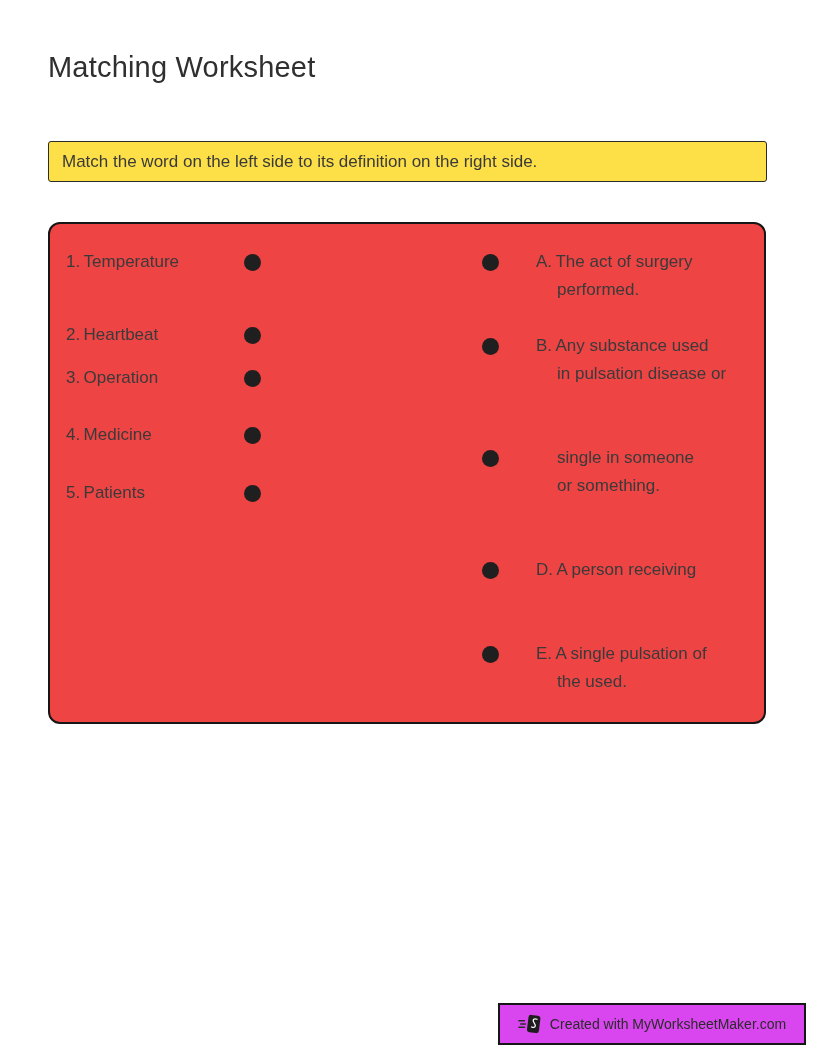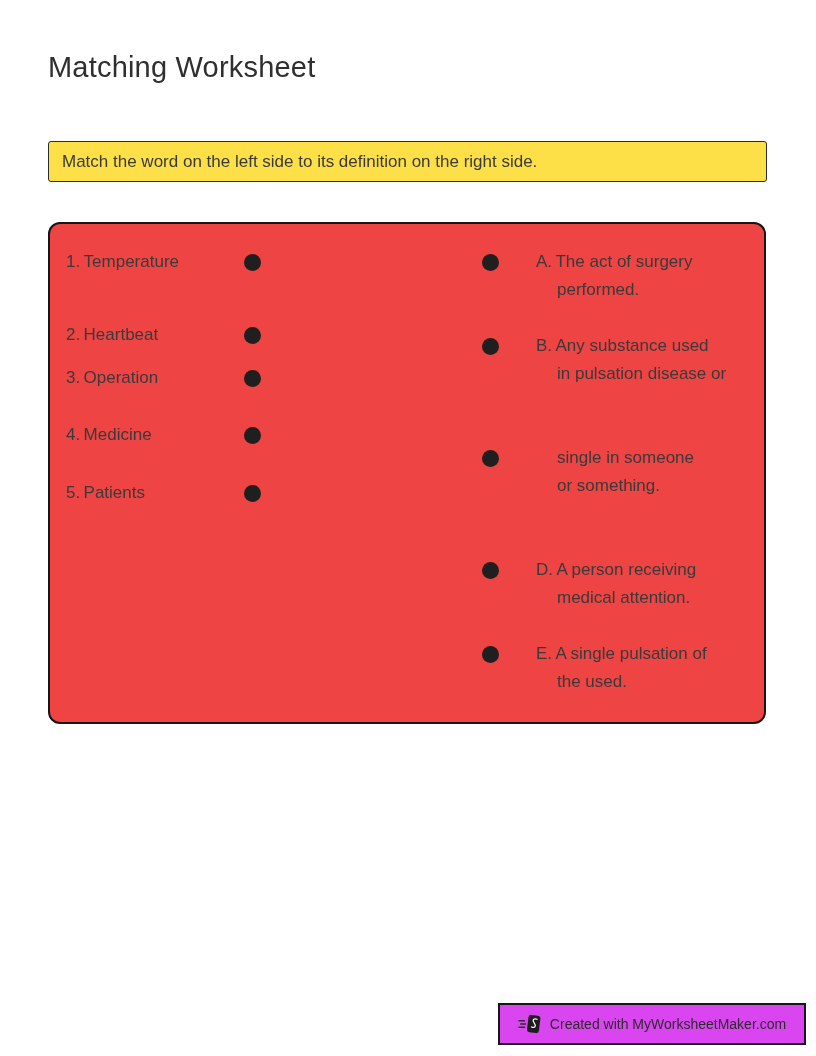--- a/index.html
+++ b/index.html
@@ -133,21 +133,20 @@
         <span class="dot def-dot"></span>
         <div class="def-text">
           <div class="def-line rest">single in someone</div>
           <div class="def-line rest">or something.</div>
         </div>
       </div>
       <div class="def-block" style="top: 332px;">
         <span class="dot def-dot"></span>
         <div class="def-text">
           <div class="def-line first">D. A person receiving</div>
-          <div class="def-line rest">medical attention.</div>
         </div>
       </div>
       <div class="def-block" style="top: 416px;">
         <span class="dot def-dot"></span>
         <div class="def-text">
           <div class="def-line first">E. A single pulsation of</div>
           <div class="def-line rest">the used.</div>
         </div>
       </div>
     </div>

